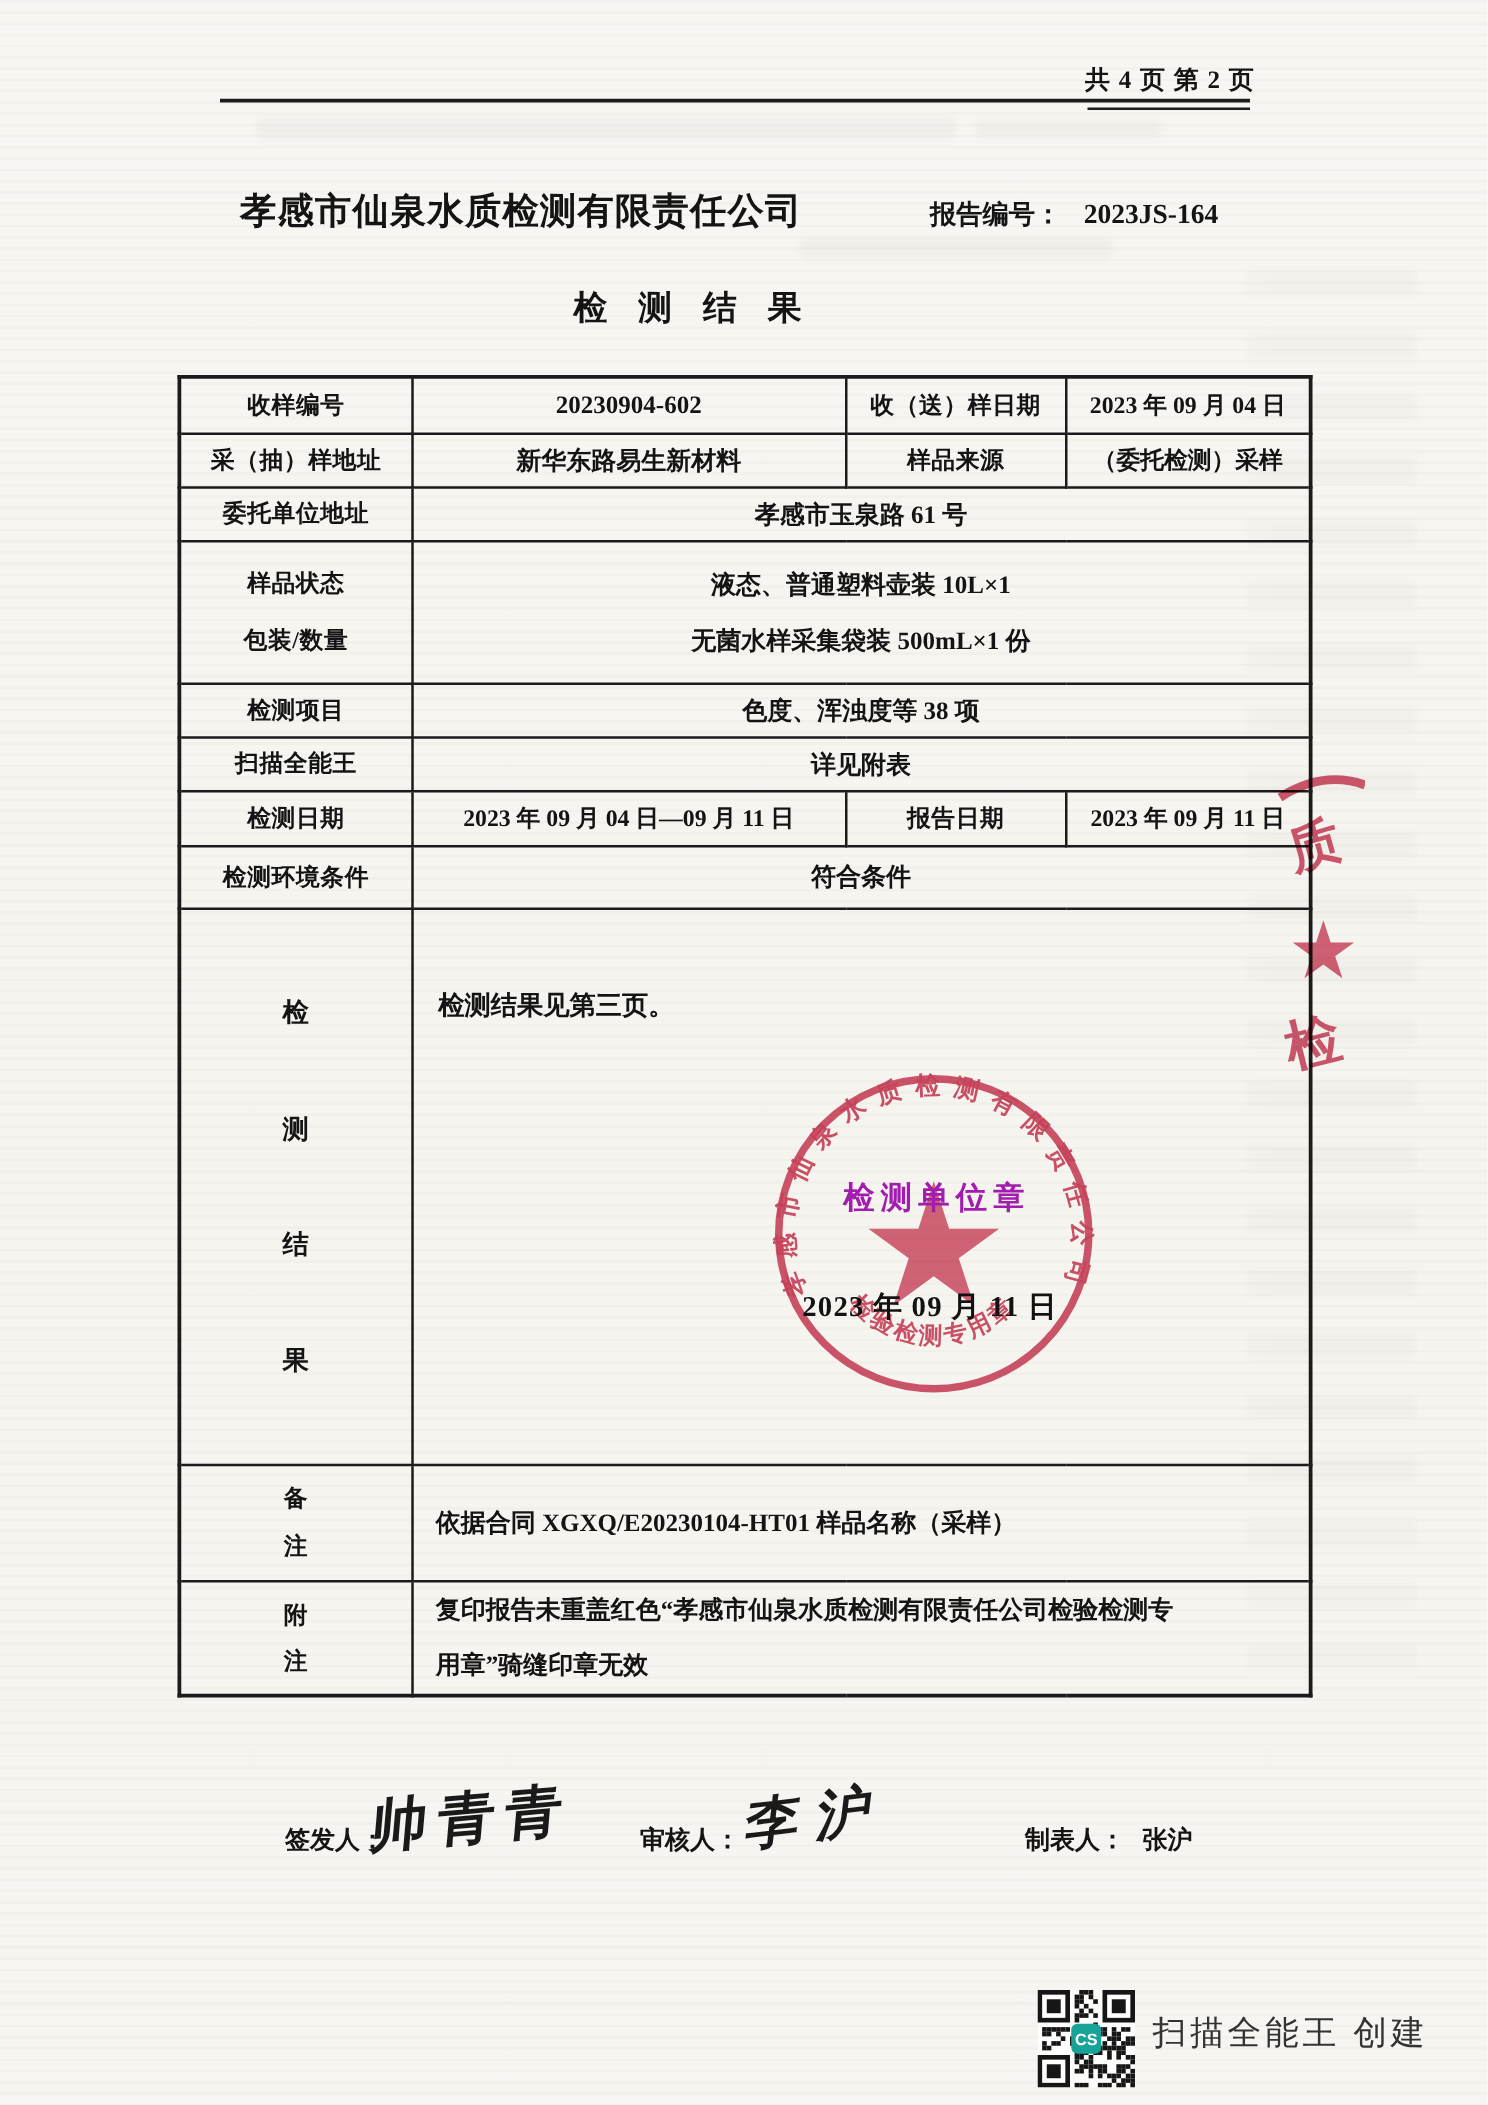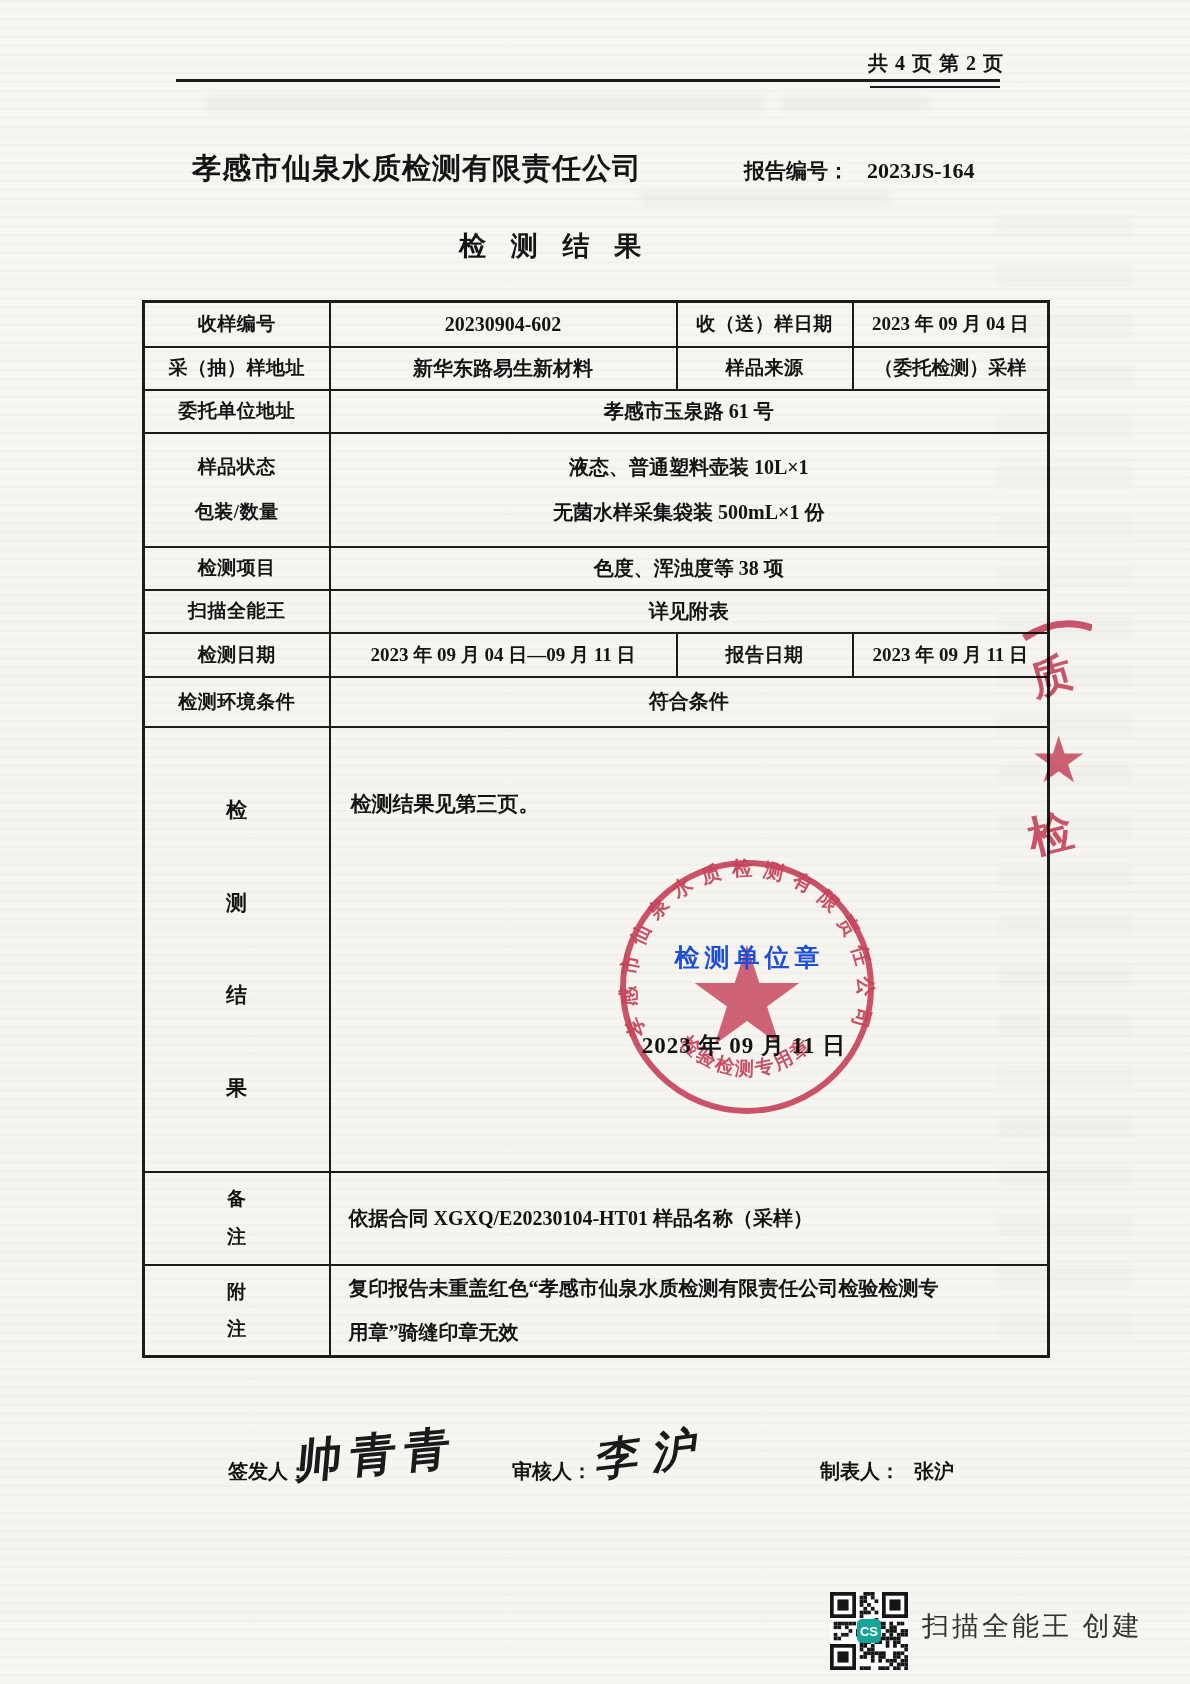--- a/index.html
+++ b/index.html
@@ -39,21 +39,21 @@
   .vlabel.h90{height:86px;}
   .vlabel.h88{height:84px;}
   td.result-cell{vertical-align:top;text-align:left;}
   .result-text{padding:62px 0 0 16px;font-size:21px;}
   td.remark-cell{text-align:left;padding-left:18px;font-size:20px;}
   td.note-cell{text-align:left;padding-left:18px;}
   .note-line{line-height:44px;font-size:20px;}
   
   .stamp{left:612px;top:852px;width:270px;height:270px;opacity:.9;mix-blend-mode:multiply;}
   .stamp-unit{left:657px;top:941px;width:185px;text-align:center;font-size:25px;
-    font-weight:700;letter-spacing:5px;color:#1d4ed8;}
+    font-weight:700;letter-spacing:5px;color:#a21caf;}
   .stamp-date{left:602px;top:1030px;width:284px;text-align:center;font-size:23px;
     font-weight:700;letter-spacing:1px;color:#121212;}
   .edge-stamp{left:1022px;top:612px;width:70px;height:250px;overflow:hidden;mix-blend-mode:multiply;}
   
   .sig-label{font-size:20px;font-weight:700;}
   .sign{font-family:"DejaVu Sans","Liberation Sans",sans-serif;font-weight:700;color:#1a1a1a;}
   .sign1{left:296px;top:1424px;font-size:46px;transform:rotate(-5deg) skewX(-10deg);letter-spacing:8px;}
   .sign2{left:596px;top:1424px;font-size:44px;transform:rotate(-7deg) skewX(-14deg);letter-spacing:14px;}
   .lab-issuer{left:190px;top:1458px;margin-left:38px;}
   .lab-reviewer{left:512px;top:1458px;}

